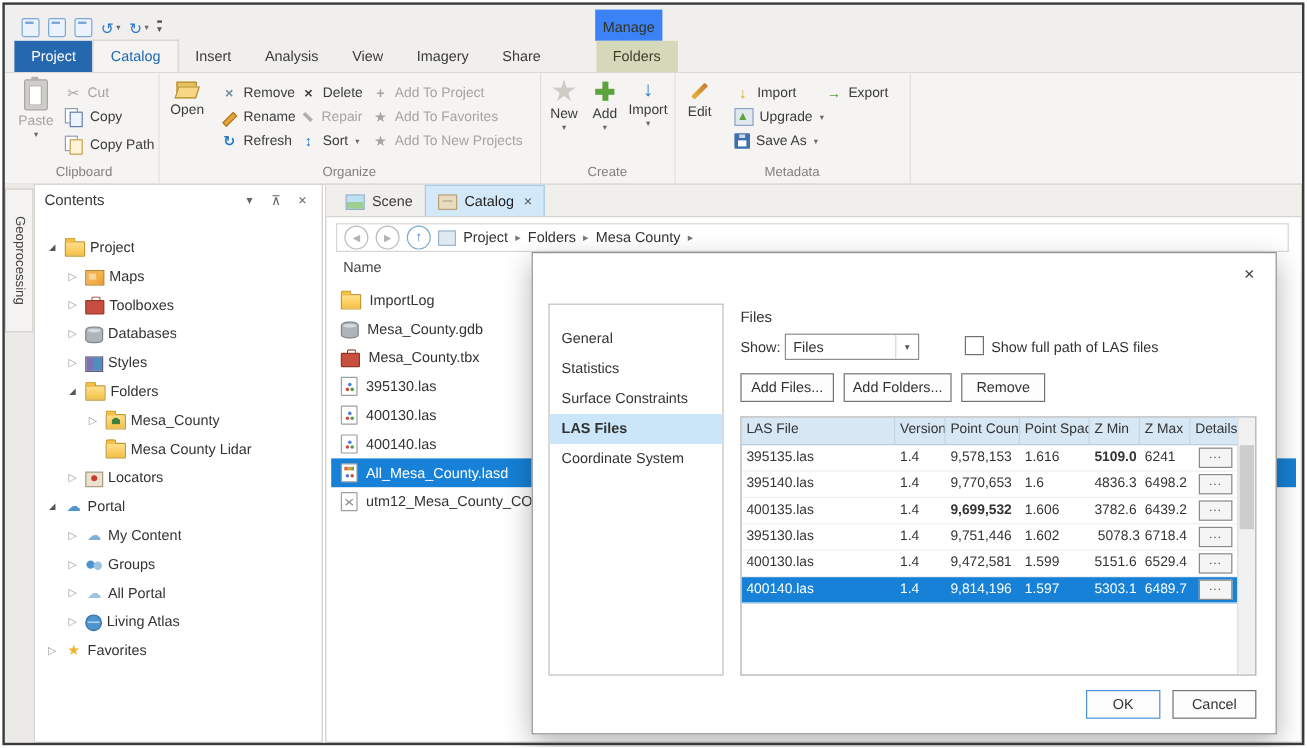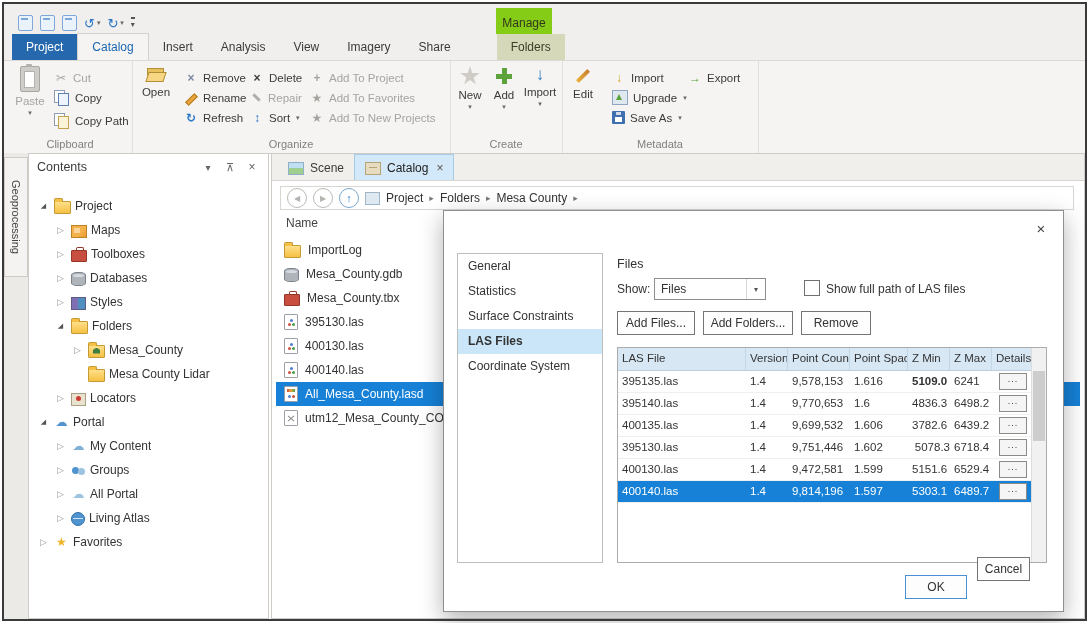--- a/index.html
+++ b/index.html
@@ -11,21 +11,21 @@
   .titlebar{position:absolute;left:4px;top:4px;right:4px;height:30px;background:#f0efed}
   .qat{position:absolute;left:14px;top:4px;height:30px;display:flex;align-items:center;gap:7px}
   .qbtn{display:flex;align-items:center;gap:2px}
   .i-qdoc{display:inline-block;width:13px;height:14px;background:#eaf2fb;border:1px solid #7da7d9;border-radius:2px;position:relative}
   .i-qdoc::after{content:"";position:absolute;left:2px;top:2px;width:7px;height:2px;background:#7da7d9}
   .gi{display:inline-block;text-align:center;line-height:1}
   .c-blue{color:#2a78c8}.c-gray{color:#a6a4a0}.c-slate{color:#7a8aa0}
   .c-dark{color:#3f3f3f}.c-gold{color:#d9a520}.c-green{color:#5ba33a}
   .qcaret{font-size:7px;color:#666}
   .qcustom{font-size:8px;color:#555;border-top:2px solid #555;padding-top:1px}
-  .manage{position:absolute;left:492px;top:4px;width:56px;height:30px;background:#84cc16;color:#34341f;
+  .manage{position:absolute;left:492px;top:4px;width:56px;height:30px;background:#3b82f6;color:#34341f;
           display:flex;align-items:center;justify-content:center;font-size:12px}
   .win-title{position:absolute;top:4px;height:30px;left:600px;width:360px;display:flex;align-items:center;justify-content:center;color:#5a5a5a}
 
   
   .tabrow{position:absolute;left:4px;top:34px;right:4px;height:27px;background:#f0efed;border-bottom:1px solid #dcd9d4;
           display:flex;align-items:flex-end;padding-left:8px;box-sizing:border-box}
   .rtab{height:26px;line-height:26px;padding:0 14px;font-size:12px;color:#3b3b3b;white-space:nowrap}
   .kind-file{background:#2668ae;color:#fff}
   .kind-active{background:#f5f4f2;border:1px solid #d5d2cd;border-bottom:none;color:#1a68b2}
   .kind-contextual{background:#d6d8ba;color:#3c3c28;margin-left:32px}
@@ -136,21 +136,21 @@
   .col-header{position:absolute;top:62px;left:14px;font-size:12px;color:#444}
   .files{position:absolute;top:84px;left:4px;right:4px}
   .file-row{height:24px;display:flex;align-items:center;gap:7px;padding-left:8px;font-size:12px;color:#333}
   .file-row.selected{background:#1681d6;color:#fff}
 
   
   .dialog{position:absolute;left:443px;top:210px;width:619px;height:400px;background:#fff;border:1px solid #909090;
           box-shadow:0 8px 22px rgba(0,0,0,.3);z-index:10}
   .dlg-title{position:absolute;left:16px;top:10px;font-size:15px;color:#0079c1;white-space:nowrap}
   .dlg-close{position:absolute;right:12px;top:8px;width:20px;height:20px;text-align:center;line-height:20px;color:#444;font-size:15px}
-  .dlg-nav{position:absolute;left:13px;top:42px;width:146px;height:310px;border:1px solid #c0beba;box-sizing:border-box;padding-top:0}
+  .dlg-nav{position:absolute;left:13px;top:42px;width:146px;height:310px;border:1px solid #c0beba;box-sizing:border-box;padding-top:16px}
   .dlg-nav-item{height:25px;line-height:25px;padding-left:10px;font-size:12px;color:#333;white-space:nowrap}
   .dlg-nav-item.selected{background:#cbe6f8;font-weight:bold}
   .dlg-files-label{position:absolute;left:173px;top:46px;font-size:12.5px;color:#333}
   .dlg-show-label{position:absolute;left:173px;top:71px;font-size:12px;color:#333}
   .dd{position:absolute;left:210px;top:67px;width:112px;height:22px;border:1px solid #8f8d89;background:#fff;box-sizing:border-box}
   .dd .val{padding-left:6px;line-height:20px;font-size:12px;color:#333}
   .dd .car{position:absolute;right:0;top:0;bottom:0;width:18px;border-left:1px solid #d8d6d2;display:flex;align-items:center;justify-content:center;color:#555;font-size:8px}
   .chk{position:absolute;left:360px;top:69px;width:14px;height:14px;border:1px solid #707070;background:#fff}
   .chk-label{position:absolute;left:382px;top:71px;font-size:12px;color:#333;white-space:nowrap}
   .btn{position:absolute;height:24px;border:1px solid #757472;background:#fdfdfd;display:flex;align-items:center;justify-content:center;
@@ -159,21 +159,21 @@
   .thead{display:flex;height:22px;background:#d7e7f4;border-bottom:1px solid #b9cfe0}
   .th{box-sizing:border-box;border-right:1px solid #c2d6e6;padding:0 0 0 4px;font-size:11.5px;color:#333;line-height:21px;overflow:hidden;white-space:nowrap}
   .tr{display:flex;height:21px;border-bottom:1px solid #efefef}
   .td{box-sizing:border-box;padding:0 0 0 4px;font-size:11.5px;line-height:20px;overflow:hidden;white-space:nowrap}
   .tr.selected{background:#1681d6;color:#fff}
   .td.details{display:flex;align-items:center;justify-content:center;padding:0}
   .mini-btn{width:26px;height:15px;border:1px solid #8a8a86;background:#f5f5f5;color:#333;font-size:9px;line-height:11px;text-align:center;letter-spacing:1px}
   .vscroll{position:absolute;right:0;top:0;bottom:0;width:14px;background:#f1f1f1;border-left:1px solid #dcdcdc}
   .vthumb{position:absolute;left:1px;right:1px;top:23px;height:70px;background:#cdcdcd}
   .ok-btn{left:461px;top:364px;width:62px;border:1px solid #4a90d9}
-  .cancel-btn{left:533px;top:346px;width:53px}
+  .cancel-btn{left:533px;top:364px;width:70px}
 </style>
 </head>
 <body>
 
 <div class="screen">
 
   <div class="titlebar">
     <div class="qat">
       <span class="qbtn">
           <span class="icn i-qdoc"></span>
@@ -536,21 +536,21 @@
             <div class="td" style="width: 58px;">1.6</div>
             <div class="td" style="width: 42px;">4836.3</div>
             <div class="td" style="width: 42px;">6498.2</div>
             <div class="td details" style="width: 42px;">
               <div class="mini-btn">...</div>
             </div>
           </div>
           <div class="tr">
             <div class="td" style="width: 128px;">400135.las</div>
             <div class="td" style="width: 42px;">1.4</div>
-            <div class="td" style="width: 62px;">9,699,532</div>
+            <div class="td" style="width: 62px; font-weight: bold;">9,699,532</div>
             <div class="td" style="width: 58px;">1.606</div>
             <div class="td" style="width: 42px;">3782.6</div>
             <div class="td" style="width: 42px;">6439.2</div>
             <div class="td details" style="width: 42px;">
               <div class="mini-btn">...</div>
             </div>
           </div>
           <div class="tr">
             <div class="td" style="width: 128px;">395130.las</div>
             <div class="td" style="width: 42px;">1.4</div>

